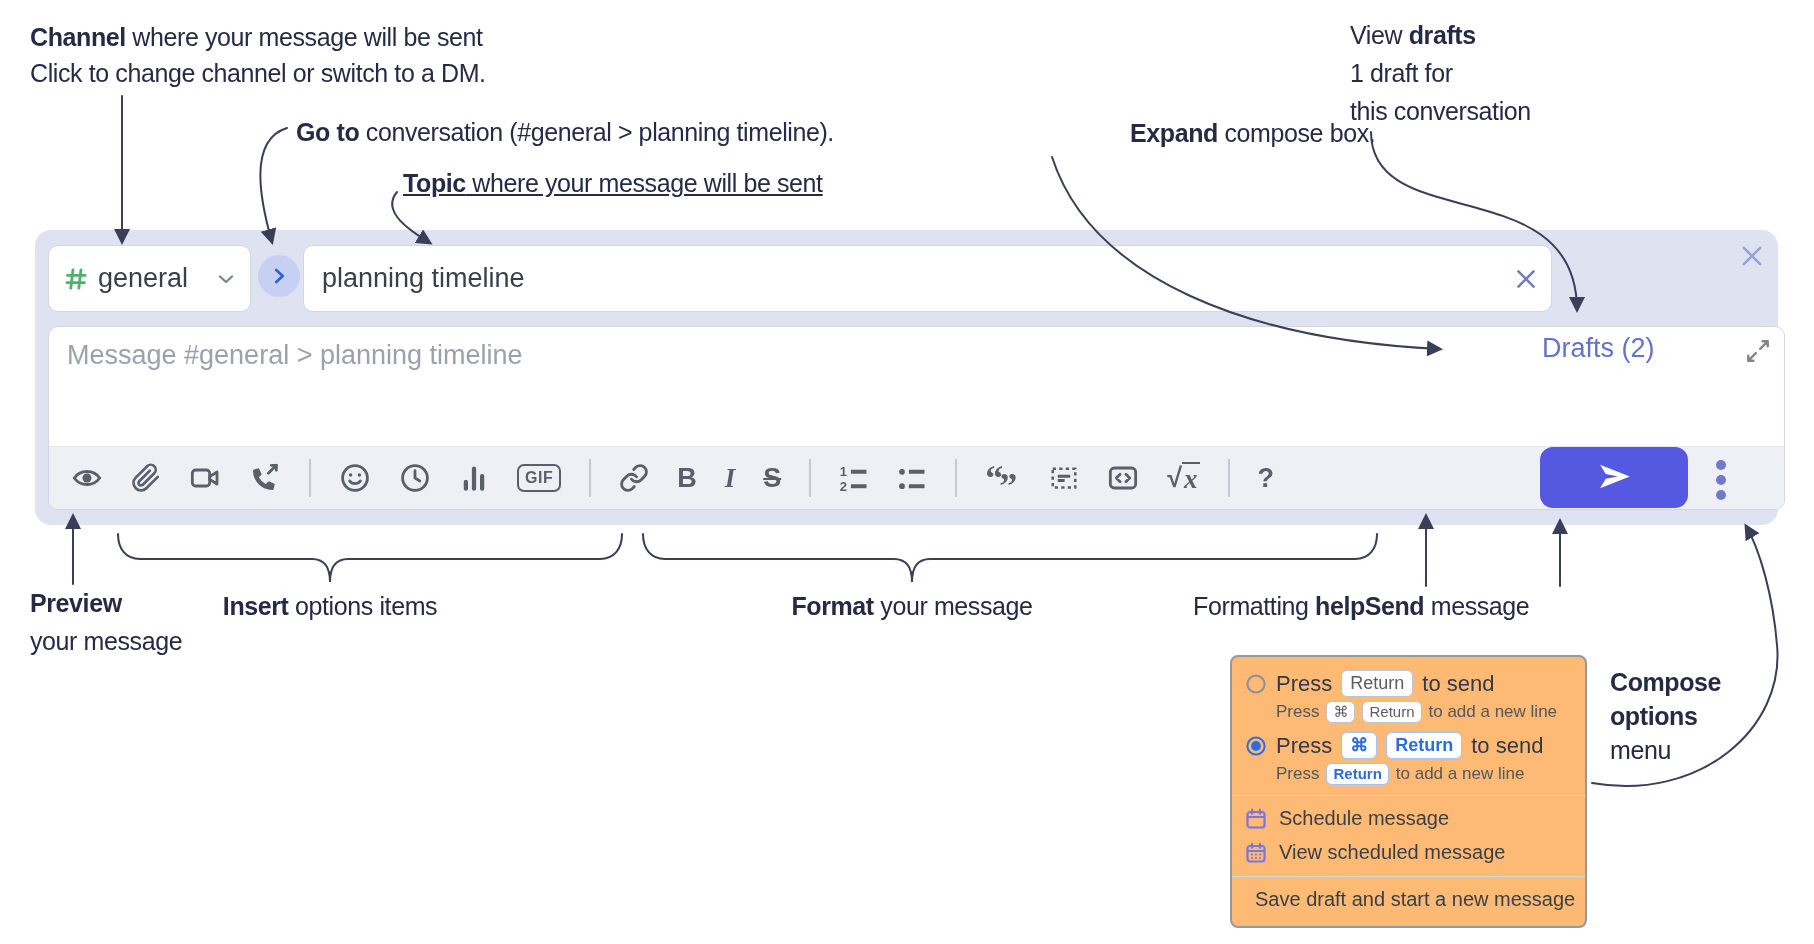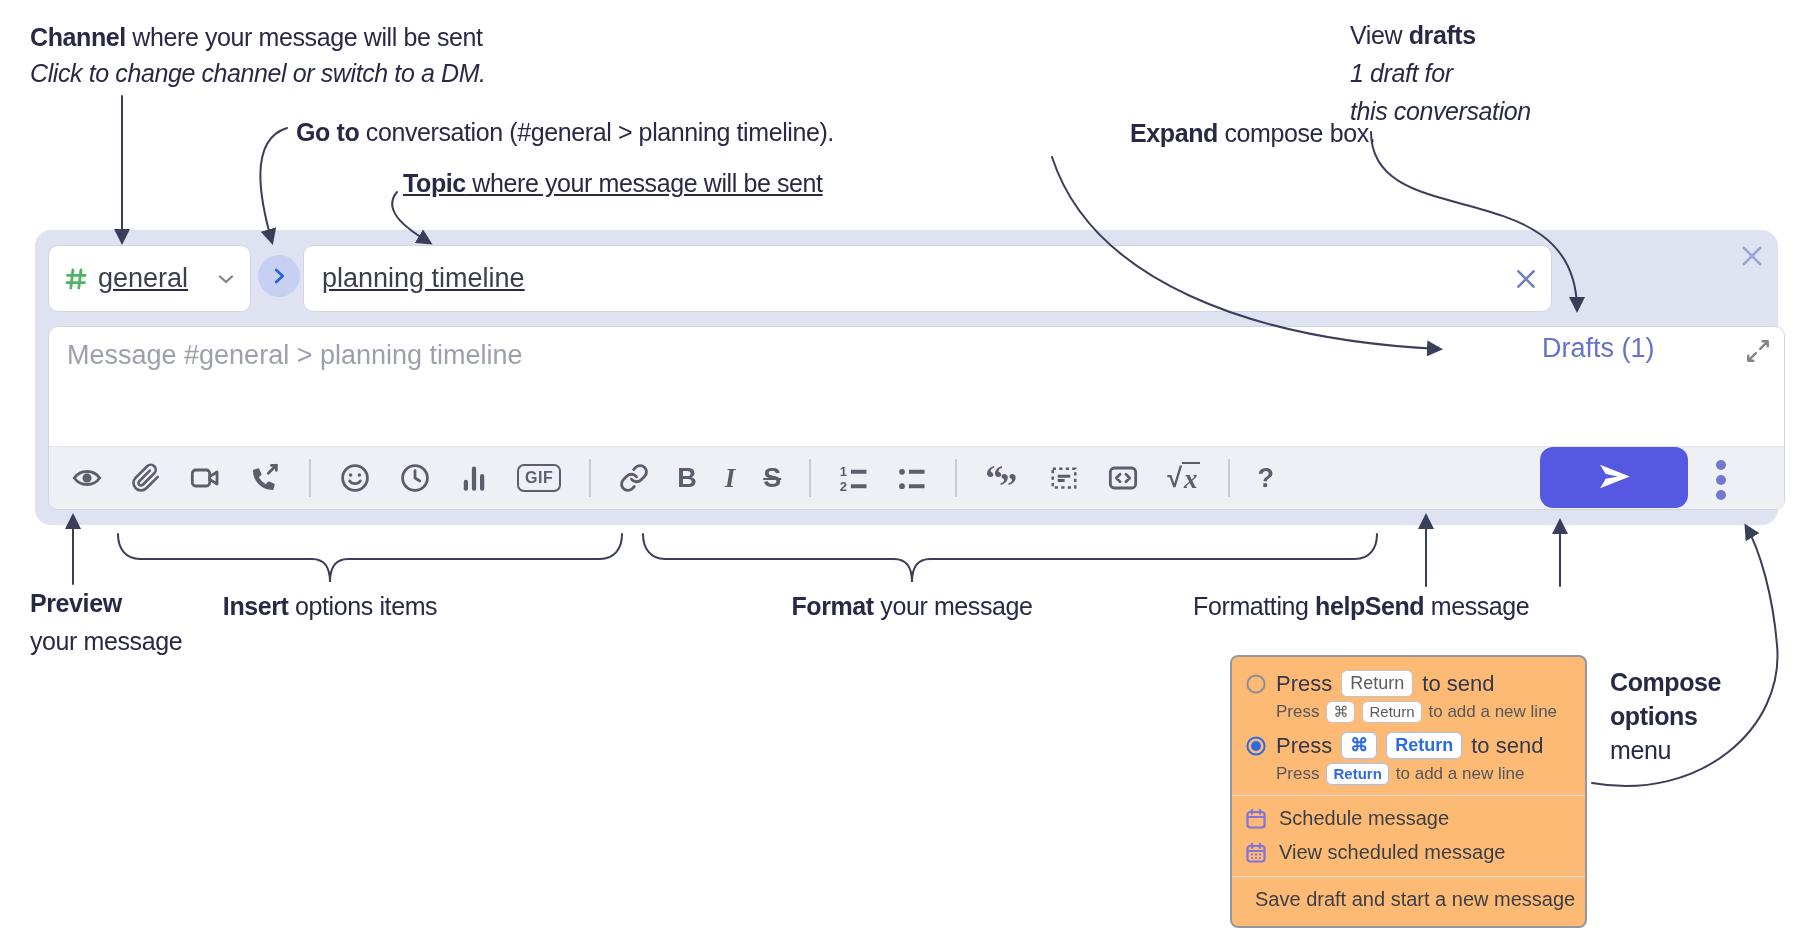--- a/index.html
+++ b/index.html
@@ -1,26 +1,26 @@
 <!DOCTYPE html>
 <html><head>
 <meta charset="utf-8">
 <style>
   html,body{margin:0;padding:0;background:#fff;}
   body{position:relative;width:1814px;height:944px;overflow:hidden;
        font-family:"Liberation Sans",sans-serif;color:#262a45;}
   
   .ann{position:absolute;font-size:25px;letter-spacing:-0.4px;white-space:nowrap;color:#262a45;line-height:1.2;}
   .ann .b{font-weight:700;}
-  .ann.it{font-style:italic;}
+  .ann.it{}
   .cl{transform:translateX(-50%);}
   
   .compose{position:absolute;left:35px;top:230px;width:1743px;height:295px;
            background:#dfe2f1;border-radius:16px;}
-  .whitebox{background:#fff;border:1.5px solid #d3d6e2;border-radius:10px;box-sizing:border-box;text-decoration:underline;}
+  .whitebox{background:#fff;border:1.5px solid #d3d6e2;border-radius:10px;box-sizing:border-box;}
   .chan-box{position:absolute;left:13px;top:15px;width:203px;height:67px;display:flex;align-items:center;padding:0 12px 0 14px;}
   .chan-label{font-size:27px;color:#3c3f49;margin-left:9px;}
   .goto-circle{position:absolute;left:223px;top:25px;width:42px;height:42px;border-radius:50%;
                background:#c7d0f3;display:flex;align-items:center;justify-content:center;}
   .topic-box{position:absolute;left:268px;top:15px;width:1249px;height:67px;display:flex;align-items:center;padding:0 12px 0 16px;}
   .topic-box input{flex:1;border:none;outline:none;background:transparent;font-family:inherit;
                    font-size:27px;color:#3c3f49;}
   .msg-wrap{position:absolute;left:13px;top:96px;width:1737px;height:184px;background:#fff;
             border:1.5px solid #d3d6e2;border-radius:10px;box-sizing:border-box;overflow:hidden;}
   .msg-wrap input{position:absolute;left:16px;top:12px;width:900px;border:none;outline:none;background:transparent;
@@ -202,21 +202,21 @@
         </span>
       <span class="ti sqrt">
           <span>√</span>
           <span class="sx">x</span>
         </span>
       <span class="tdiv"></span>
       <span class="ti qmark">?</span>
     </div>
   </div>
 
-  <div class="drafts-link">Drafts (1)</div>
+  <div class="drafts-link">Drafts (2)</div>
   <button class="send-btn">
     <svg width="38" height="38" viewBox="0 0 24 24">
         <path fill="#ffffff" d="M3.2 3.6 L22 11 L3.2 18.4 L6.8 12.5 L14.5 11 L6.8 9.5 Z"></path>
       </svg>
   </button>
   <div class="kebab">
       <i></i>
       <i></i>
       <i></i>
     </div>

